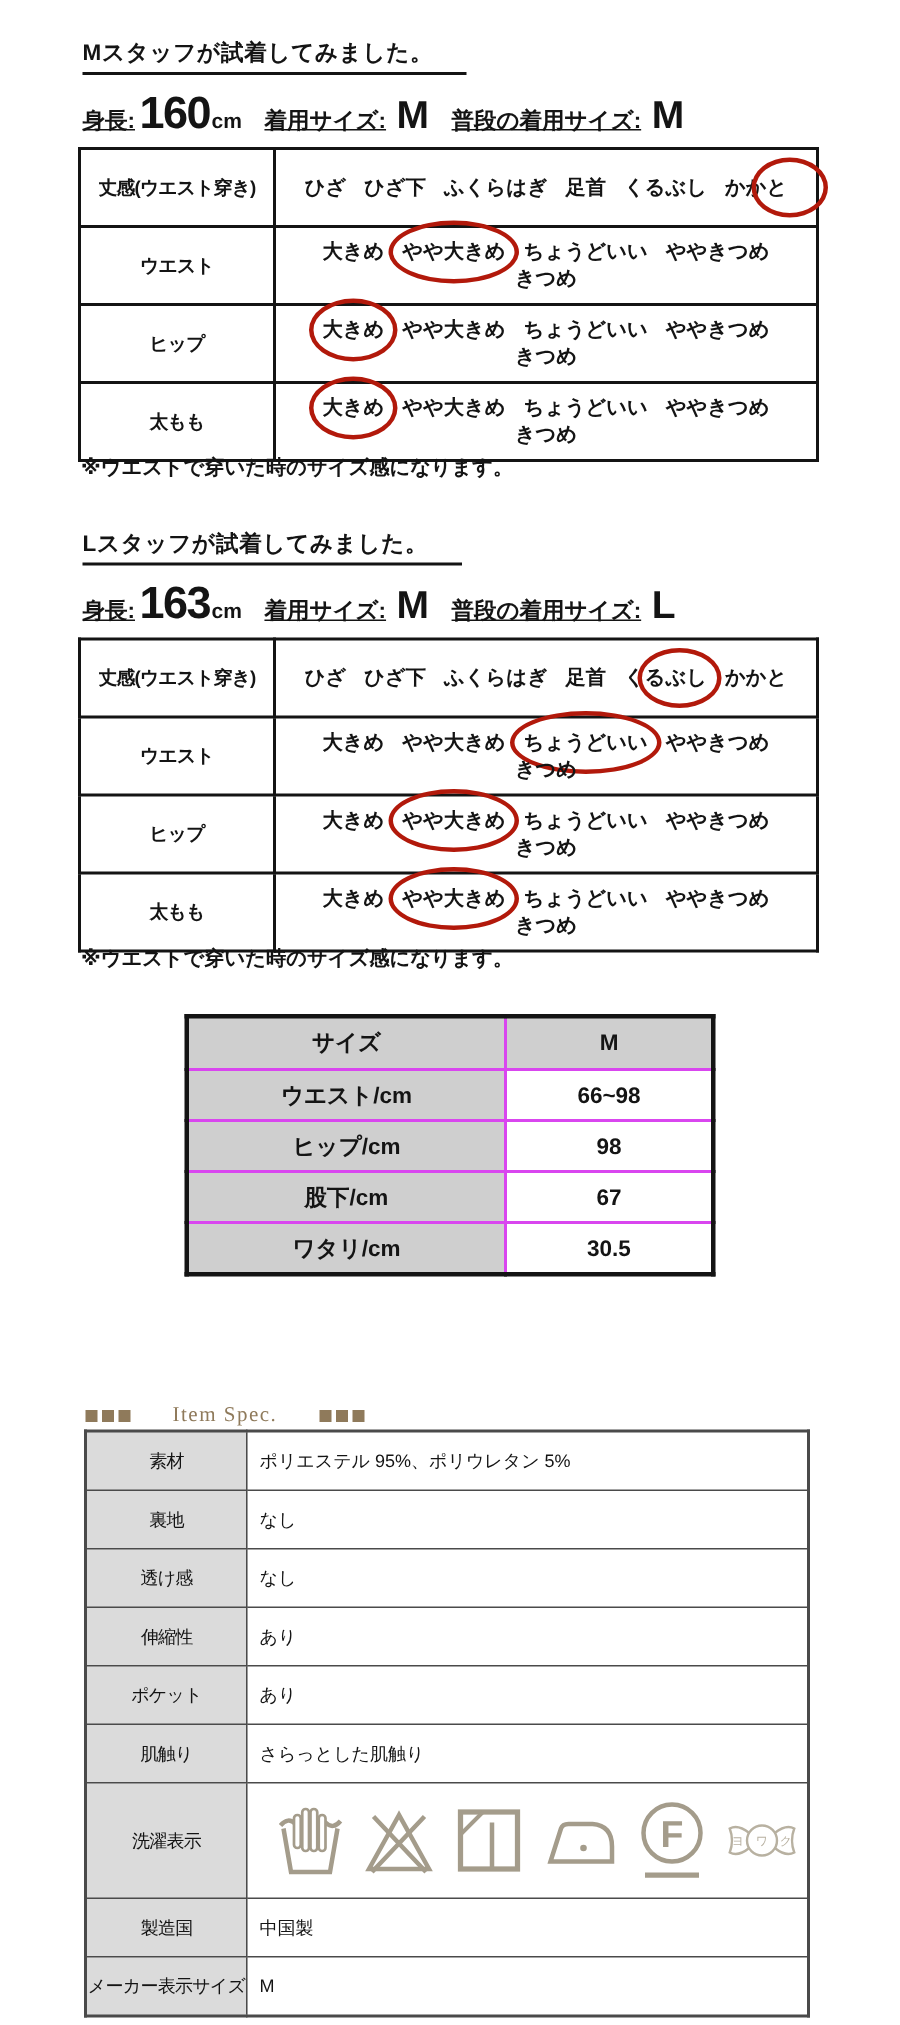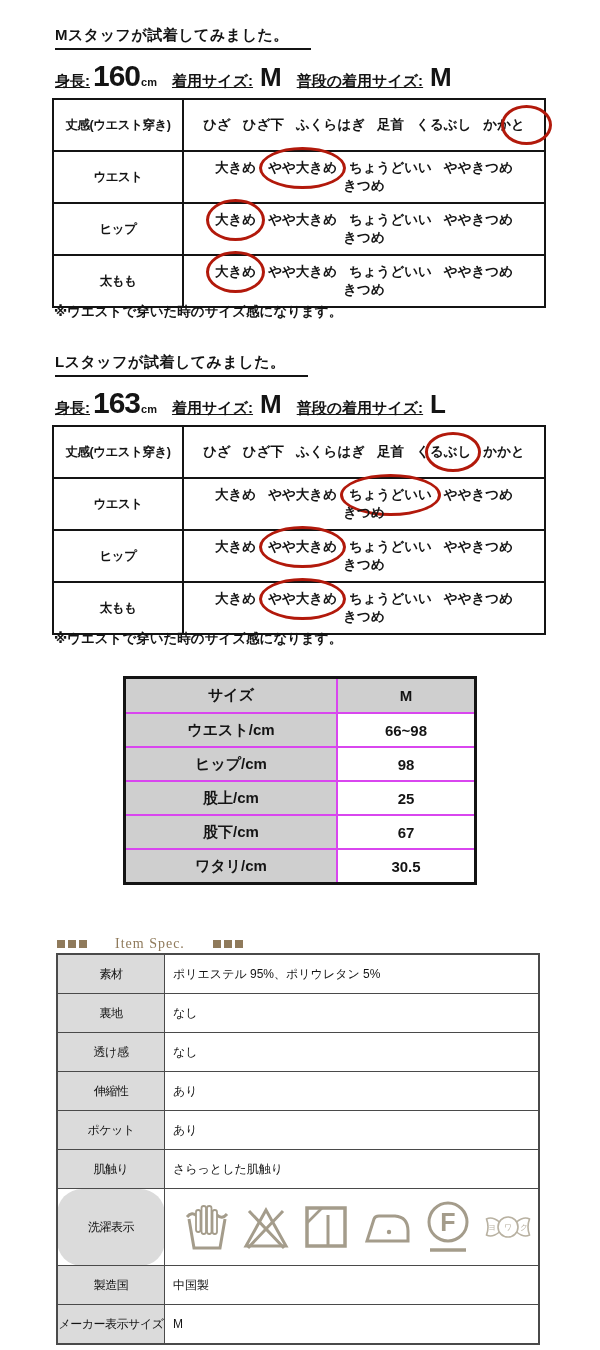--- a/index.html
+++ b/index.html
@@ -6,21 +6,21 @@
   #page{position:relative;width:600px;height:1350px;background:#fff;overflow:hidden;
         font-family:"Liberation Sans","DejaVu Sans",sans-serif;color:#141414;
         --red:#b2190b;--gray:#cfcfcf;--lgray:#dbdbdb;--brown:#8f7a5b;--tan:#a49c8b;}
   
   .fit-section{position:absolute;left:52px;width:494px;}
   .fit-title{display:inline-block;margin-left:3px;font-size:15px;font-weight:bold;
              border-bottom:2px solid #141414;padding:0 22px 3px 0;letter-spacing:.5px;}
   .stats{position:absolute;top:33px;left:3px;display:flex;align-items:baseline;white-space:nowrap;}
   .st-label{font-size:15px;font-weight:bold;text-decoration:underline;}
   .st-big{font-size:30px;font-weight:bold;margin-left:3px;letter-spacing:-1px;}
-  .st-unit{font-size:11px;font-weight:bold;margin-left:1px;}
+  .st-unit{font-size:14px;font-weight:bold;margin-left:1px;}
   .st-big2{font-size:26px;font-weight:bold;margin-left:7px;}
   .sp{margin-left:15px;}
   .fit-table{position:absolute;top:72px;left:0;width:494px;border-collapse:collapse;table-layout:fixed;}
   .fit-table td{border:2px solid #141414;height:50px;vertical-align:middle;text-align:center;
                 font-weight:bold;font-size:13.5px;padding:0;}
   .fit-table td.row-label{width:128px;font-size:12.5px;letter-spacing:-.5px;}
   .opt{display:inline-block;margin:0 6px;position:relative;white-space:nowrap;}
   .fit-note{position:absolute;top:277px;left:2px;font-size:13.5px;font-weight:bold;}
   .circled::after{content:"";position:absolute;border:3px solid var(--red);border-radius:50%;pointer-events:none;}
   .circle-full::after{left:-9px;right:-9px;top:-12px;bottom:-12px;}
@@ -38,21 +38,21 @@
              color:var(--brown);font-family:"Liberation Serif","DejaVu Serif",serif;
              font-size:14px;letter-spacing:1px;}
   .sq-group{display:flex;gap:3px;}
   .sq{width:8px;height:8px;background:var(--brown);}
   .spec-table{position:absolute;top:953px;left:56px;width:484px;border-collapse:collapse;
               table-layout:fixed;border:2px solid #4a4a4a;}
   .spec-table td{border:1px solid #4a4a4a;font-size:12px;padding:0;vertical-align:middle;}
   .spec-table td.spec-label{width:106px;background:var(--lgray);text-align:center;
                             font-weight:normal;height:38px;letter-spacing:-.5px;}
   .spec-table td.spec-value{padding-left:8px;}
-  .spec-table tr.wash td{height:76px;border-radius:25px;}
+  .spec-table tr.wash td{height:76px;}
   .wash-icons{display:flex;align-items:center;gap:13px;padding-left:12px;}
   .wash-icons svg{display:block;}
 </style>
 </head>
 <body>
 
 <div id="page" style="--red: #b2190b; --gray: #cfcfcf; --lgray: #dbdbdb; --brown: #8f7a5b; --tan: #a49c8b;">
   <div id="fit-sections">
       <div class="fit-section" style="top: 26px;"><div class="fit-title">Mスタッフが試着してみました。</div><div class="stats">
           <span class="st-label">身長:</span>
@@ -119,24 +119,20 @@
         </tr>
         <tr>
           <td class="lab">ウエスト/cm</td>
           <td>66~98</td>
         </tr>
         <tr>
           <td class="lab">ヒップ/cm</td>
           <td>98</td>
         </tr>
         <tr>
-          <td class="lab">股上/cm</td>
-          <td>25</td>
-        </tr>
-        <tr>
           <td class="lab">股下/cm</td>
           <td>67</td>
         </tr>
         <tr>
           <td class="lab">ワタリ/cm</td>
           <td>30.5</td>
         </tr>
       </tbody>
     </table>
   <div class="spec-head">

